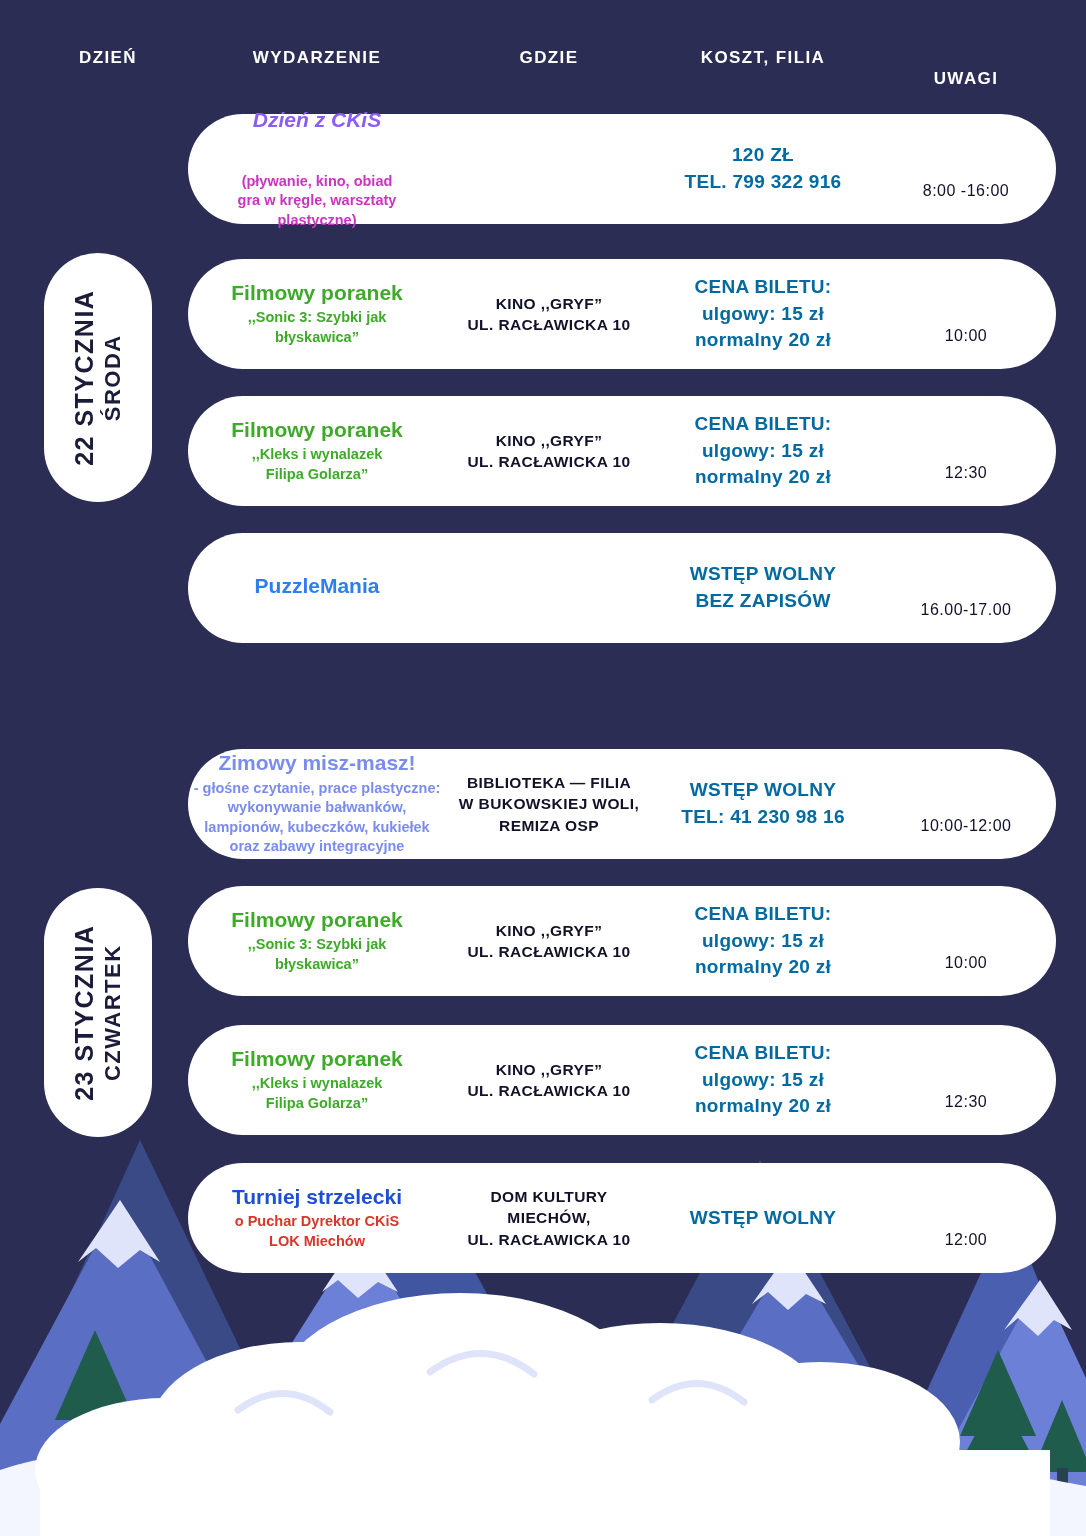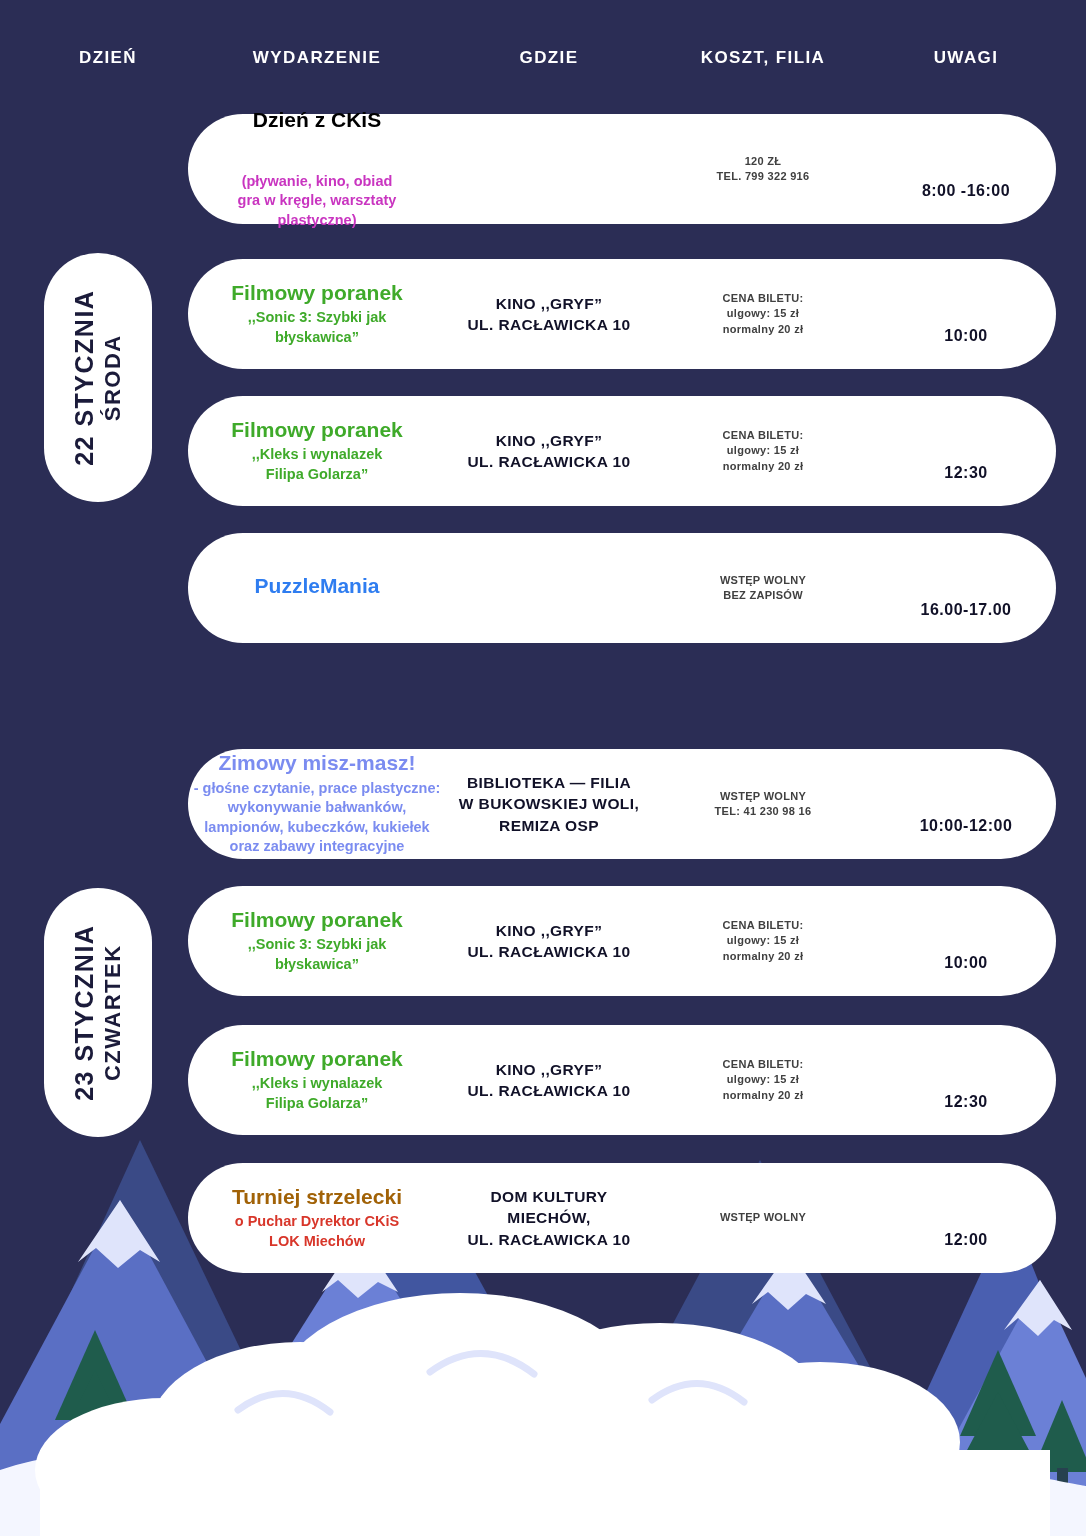--- a/index.html
+++ b/index.html
@@ -97,29 +97,29 @@
     line-height: 1.35;
   }
   .place {
     font-size: 15.5px;
     font-weight: 700;
     color: #111128;
     line-height: 1.38;
     letter-spacing: .4px;
   }
   .cost {
-    font-size: 11px;
-    font-weight: 700;
-    color: #404040;
+    font-size: 19px;
+    font-weight: 700;
+    color: #0369a1;
     line-height: 1.4;
     letter-spacing: .3px;
   }
   .note {
     font-size: 16px;
-    font-weight: 700;
+    font-weight: 400;
     color: #111128;
     letter-spacing: .5px;
     white-space: nowrap;
     margin-top: 43px;
   }
   .note.big { font-size: 16px; }
 </style>
 </head>
 <body>
 
@@ -171,41 +171,41 @@
   </svg>
 </div>
 
 <div class="content">
 
   <div class="head-row">
       <div class="head-cell" style="left: 108px;">DZIEŃ</div>
       <div class="head-cell" style="left: 317px;">WYDARZENIE</div>
       <div class="head-cell" style="left: 549px;">GDZIE</div>
       <div class="head-cell" style="left: 763px;">KOSZT, FILIA</div>
-      <div class="head-cell" style="left: 966px;">UWAGI</div>
+      <div class="head-cell" style="left: 966px; margin-top: 21px;">UWAGI</div>
     </div>
 
   <div id="days-layer">
       <div class="day-pill" style="left: 44px; top: 253px; width: 108px; height: 249px;">
         <div class="rot">
           <span class="d1">22 STYCZNIA</span>
           <span class="d2">ŚRODA</span>
         </div>
       </div>
       <div class="day-pill" style="left: 44px; top: 888px; width: 108px; height: 249px;">
         <div class="rot">
           <span class="d1">23 STYCZNIA</span>
           <span class="d2">CZWARTEK</span>
         </div>
       </div>
     </div>
   <div id="rows-layer">
       <div class="row" style="left: 188px; top: 114px; width: 868px; height: 110px;">
         <div class="cell" style="left: 129px; width: 250px;">
-          <div class="ev-title" style="color: #000000;">Dzień z CKiS</div>
+          <div class="ev-title" style="color: #8b5cf6; font-style: italic;">Dzień z CKiS</div>
           <div class="ev-sub" style="color: rgb(201, 53, 192); white-space: pre-line; margin-top: 39px;">(pływanie, kino, obiad
 gra w kręgle, warsztaty
 plastyczne)</div>
         </div>
         <div class="cell" style="left: 575px; width: 210px;">
           <div class="cost" style="white-space: pre-line;">120 ZŁ
 TEL. 799 322 916</div>
         </div>
         <div class="cell" style="left: 778px; width: 170px;">
           <div class="note" style="white-space: pre-line;">8:00 -16:00</div>
@@ -315,21 +315,21 @@
           <div class="cost" style="white-space: pre-line;">CENA BILETU:
 ulgowy: 15 zł
 normalny 20 zł</div>
         </div>
         <div class="cell" style="left: 778px; width: 170px;">
           <div class="note big" style="white-space: pre-line;">12:30</div>
         </div>
       </div>
       <div class="row" style="left: 188px; top: 1163px; width: 868px; height: 110px;">
         <div class="cell" style="left: 129px; width: 250px;">
-          <div class="ev-title" style="color: #a16207;">Turniej strzelecki</div>
+          <div class="ev-title" style="color: #1d4ed8;">Turniej strzelecki</div>
           <div class="ev-sub" style="color: rgb(216, 54, 42); white-space: pre-line;">o Puchar Dyrektor CKiS
 LOK Miechów</div>
         </div>
         <div class="cell" style="left: 361px; width: 230px;">
           <div class="place" style="white-space: pre-line;">DOM KULTURY
 MIECHÓW,
 UL. RACŁAWICKA 10</div>
         </div>
         <div class="cell" style="left: 575px; width: 210px;">
           <div class="cost" style="white-space: pre-line;">WSTĘP WOLNY</div>

